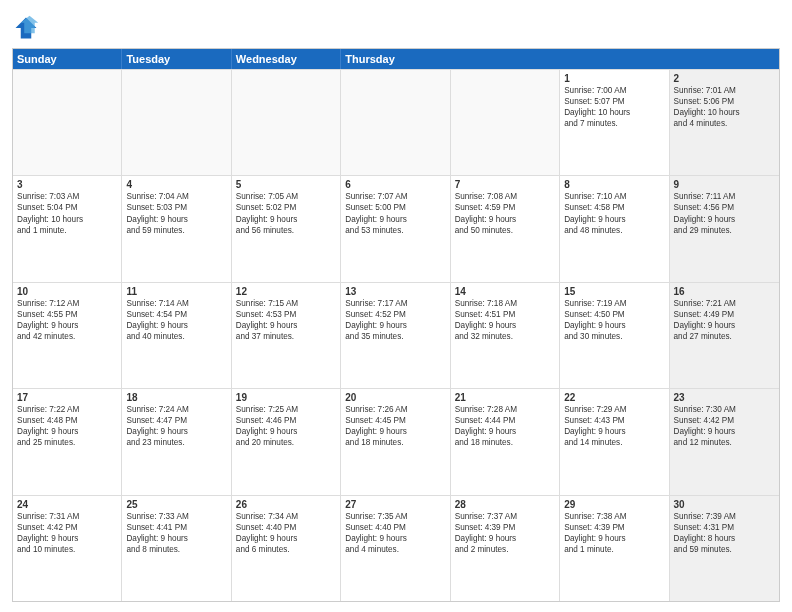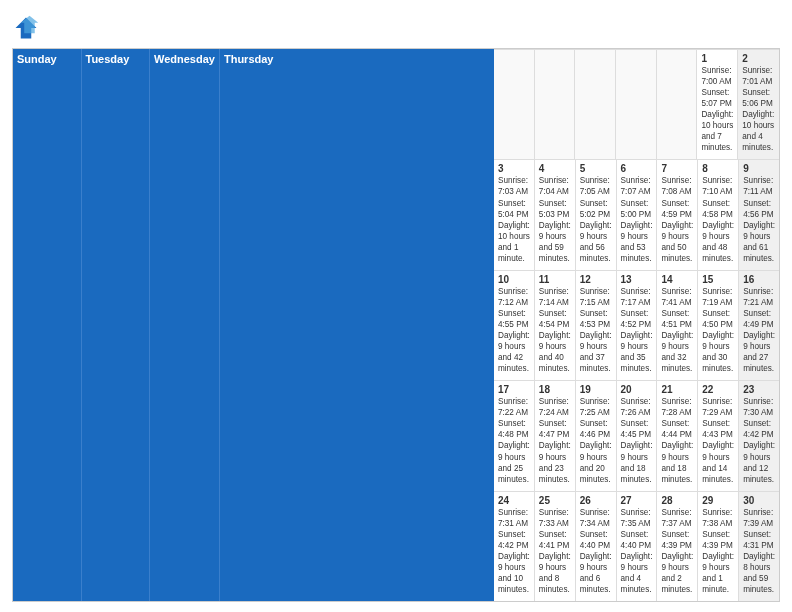--- a/index.html
+++ b/index.html
@@ -50,21 +50,21 @@
       font-weight: normal;
       color: #222;
     }
     .subtitle {
       font-size: 13px;
       color: #444;
     }
     .calendar {
       flex: 1;
       display: flex;
-      flex-direction: row;
+      flex-direction: column;
       border: 1px solid #ccc;
     }
     .cal-header {
       display: grid;
       grid-template-columns: repeat(7, 1fr);
       background: #1a6abf;
     }
     .cal-header-cell {
       color: #fff;
       font-size: 11px;
@@ -207,21 +207,21 @@
             <span class="cell-line">Sunrise: 7:10 AM</span>
             <span class="cell-line">Sunset: 4:58 PM</span>
             <span class="cell-line">Daylight: 9 hours</span>
             <span class="cell-line">and 48 minutes.</span>
           </div>
           <div class="cal-cell shaded">
             <span class="day-num">9</span>
             <span class="cell-line">Sunrise: 7:11 AM</span>
             <span class="cell-line">Sunset: 4:56 PM</span>
             <span class="cell-line">Daylight: 9 hours</span>
-            <span class="cell-line">and 61 minutes.</span>
+            <span class="cell-line">and 29 minutes.</span>
           </div>
         </div>
         <div class="cal-row">
           <div class="cal-cell">
             <span class="day-num">10</span>
             <span class="cell-line">Sunrise: 7:12 AM</span>
             <span class="cell-line">Sunset: 4:55 PM</span>
             <span class="cell-line">Daylight: 9 hours</span>
             <span class="cell-line">and 42 minutes.</span>
           </div>
@@ -241,21 +241,21 @@
           </div>
           <div class="cal-cell">
             <span class="day-num">13</span>
             <span class="cell-line">Sunrise: 7:17 AM</span>
             <span class="cell-line">Sunset: 4:52 PM</span>
             <span class="cell-line">Daylight: 9 hours</span>
             <span class="cell-line">and 35 minutes.</span>
           </div>
           <div class="cal-cell">
             <span class="day-num">14</span>
-            <span class="cell-line">Sunrise: 7:41 AM</span>
+            <span class="cell-line">Sunrise: 7:18 AM</span>
             <span class="cell-line">Sunset: 4:51 PM</span>
             <span class="cell-line">Daylight: 9 hours</span>
             <span class="cell-line">and 32 minutes.</span>
           </div>
           <div class="cal-cell">
             <span class="day-num">15</span>
             <span class="cell-line">Sunrise: 7:19 AM</span>
             <span class="cell-line">Sunset: 4:50 PM</span>
             <span class="cell-line">Daylight: 9 hours</span>
             <span class="cell-line">and 30 minutes.</span>

